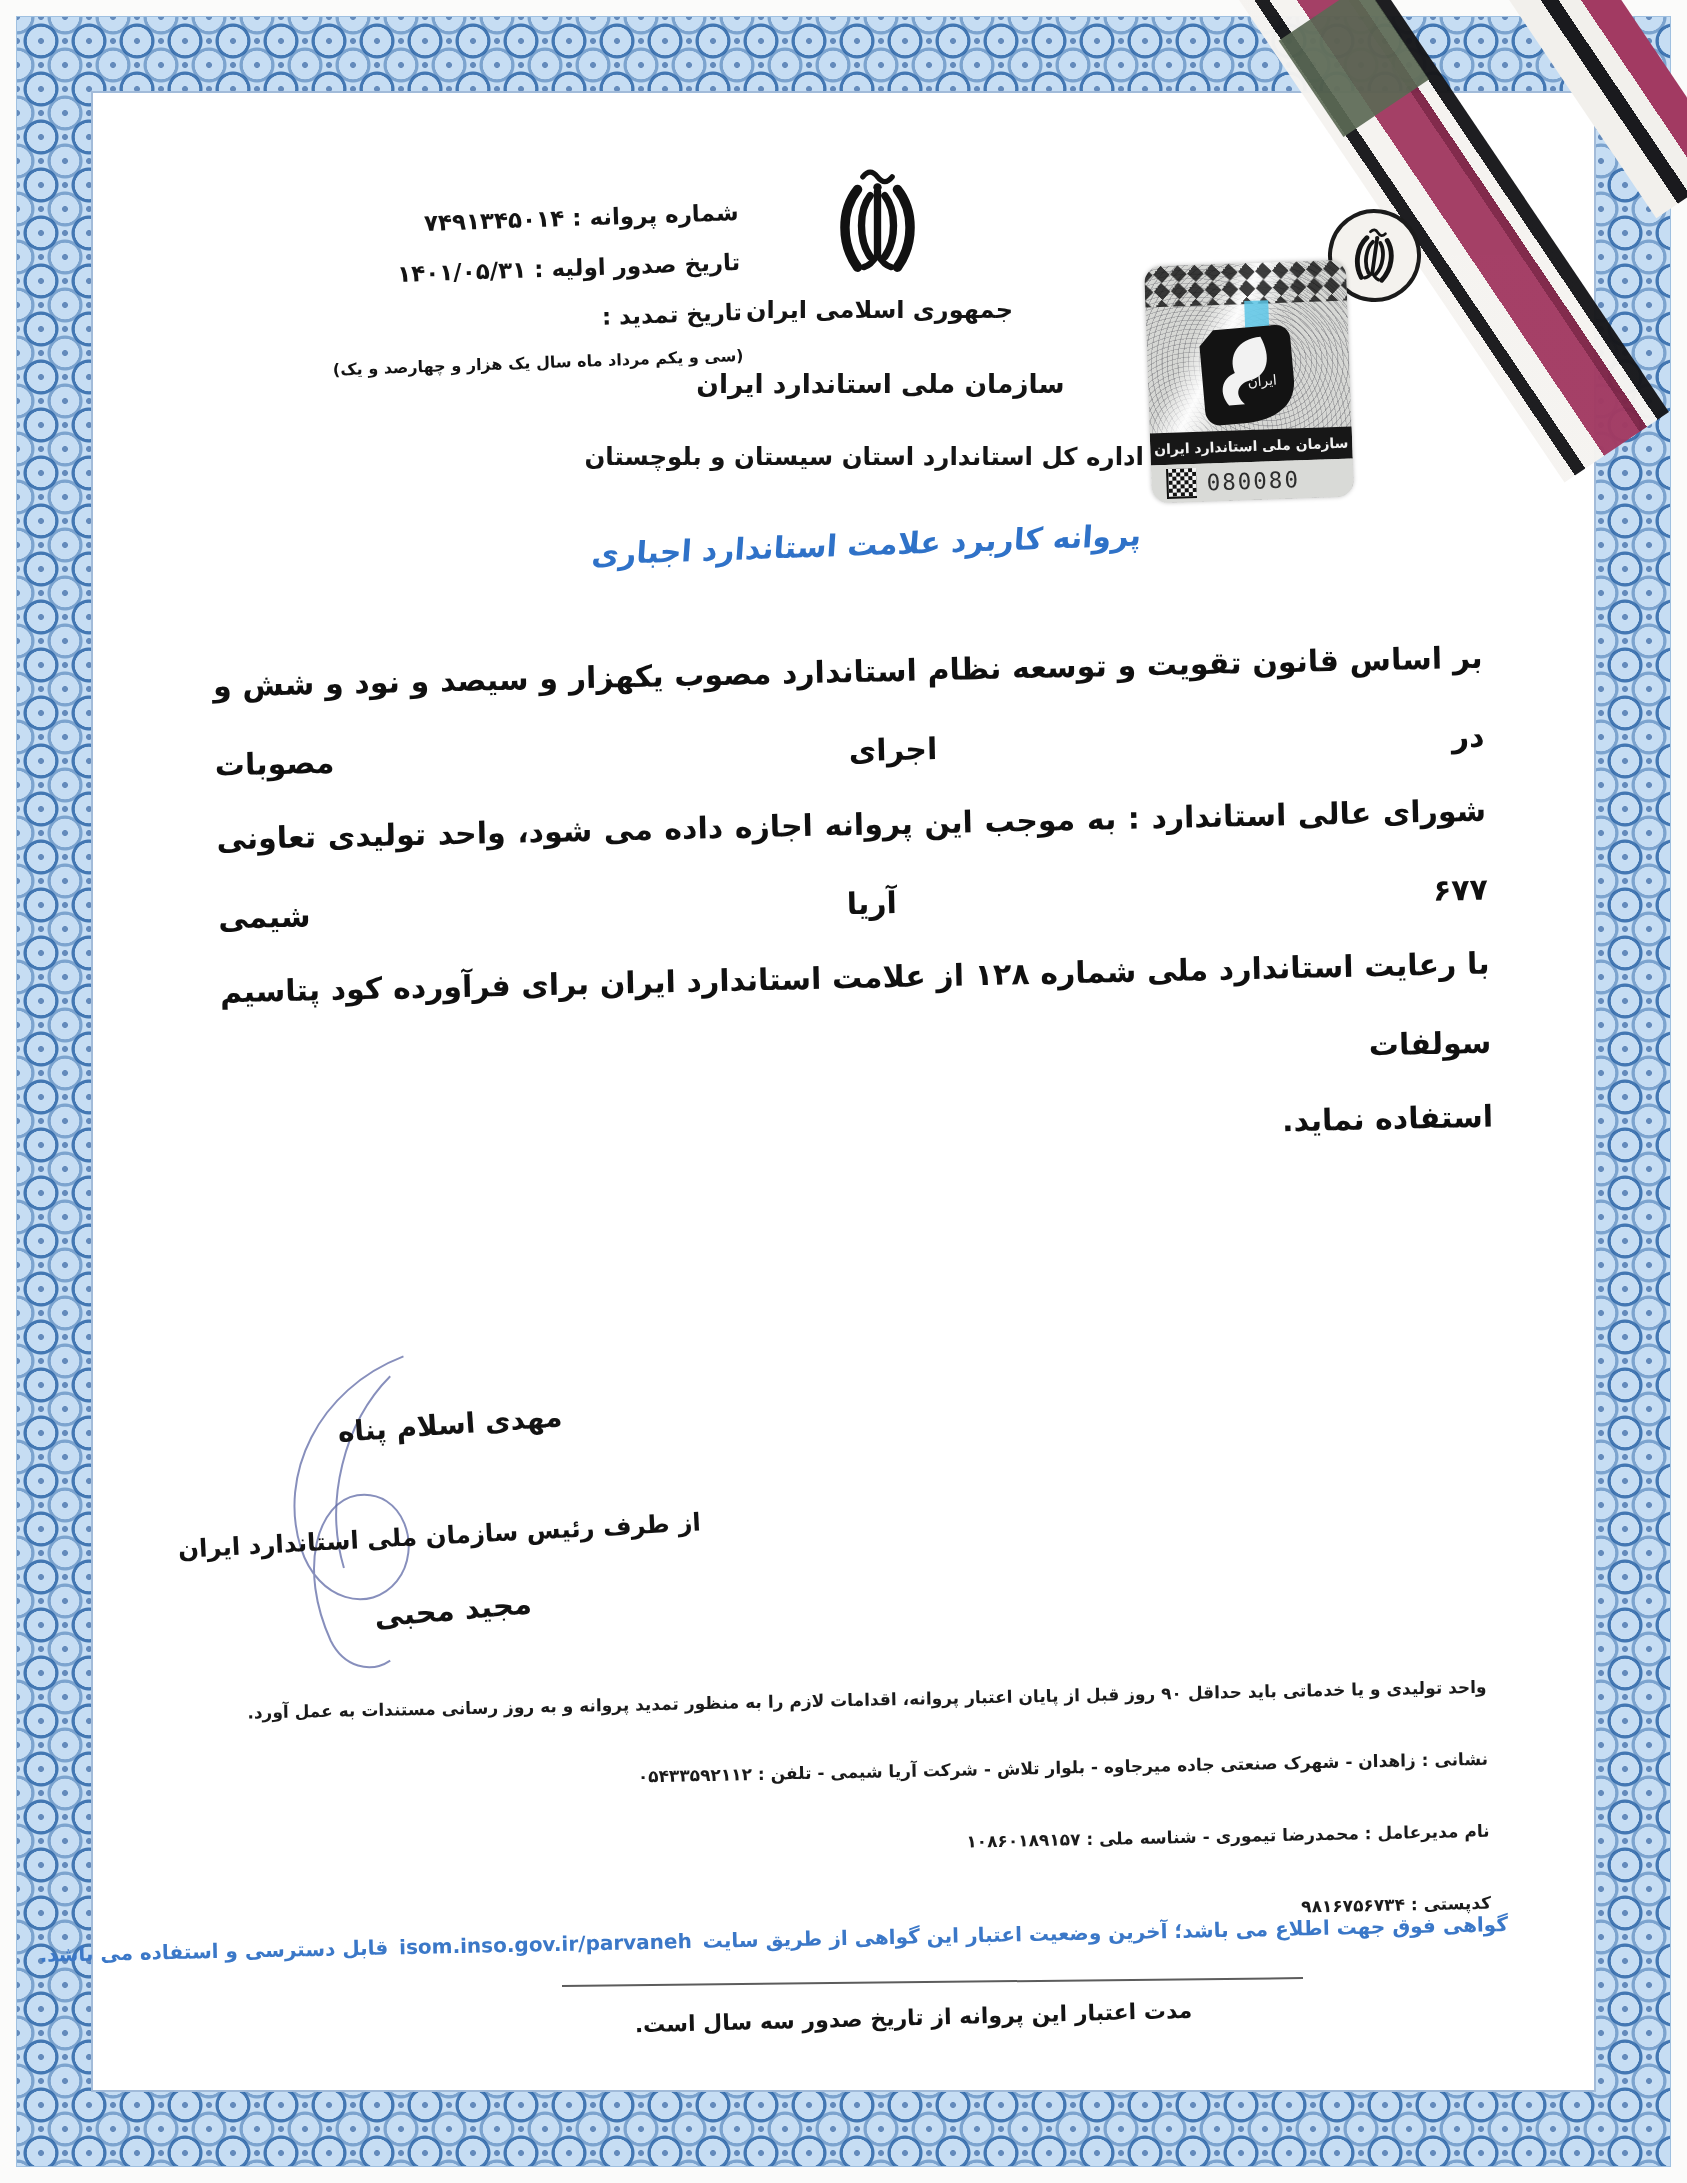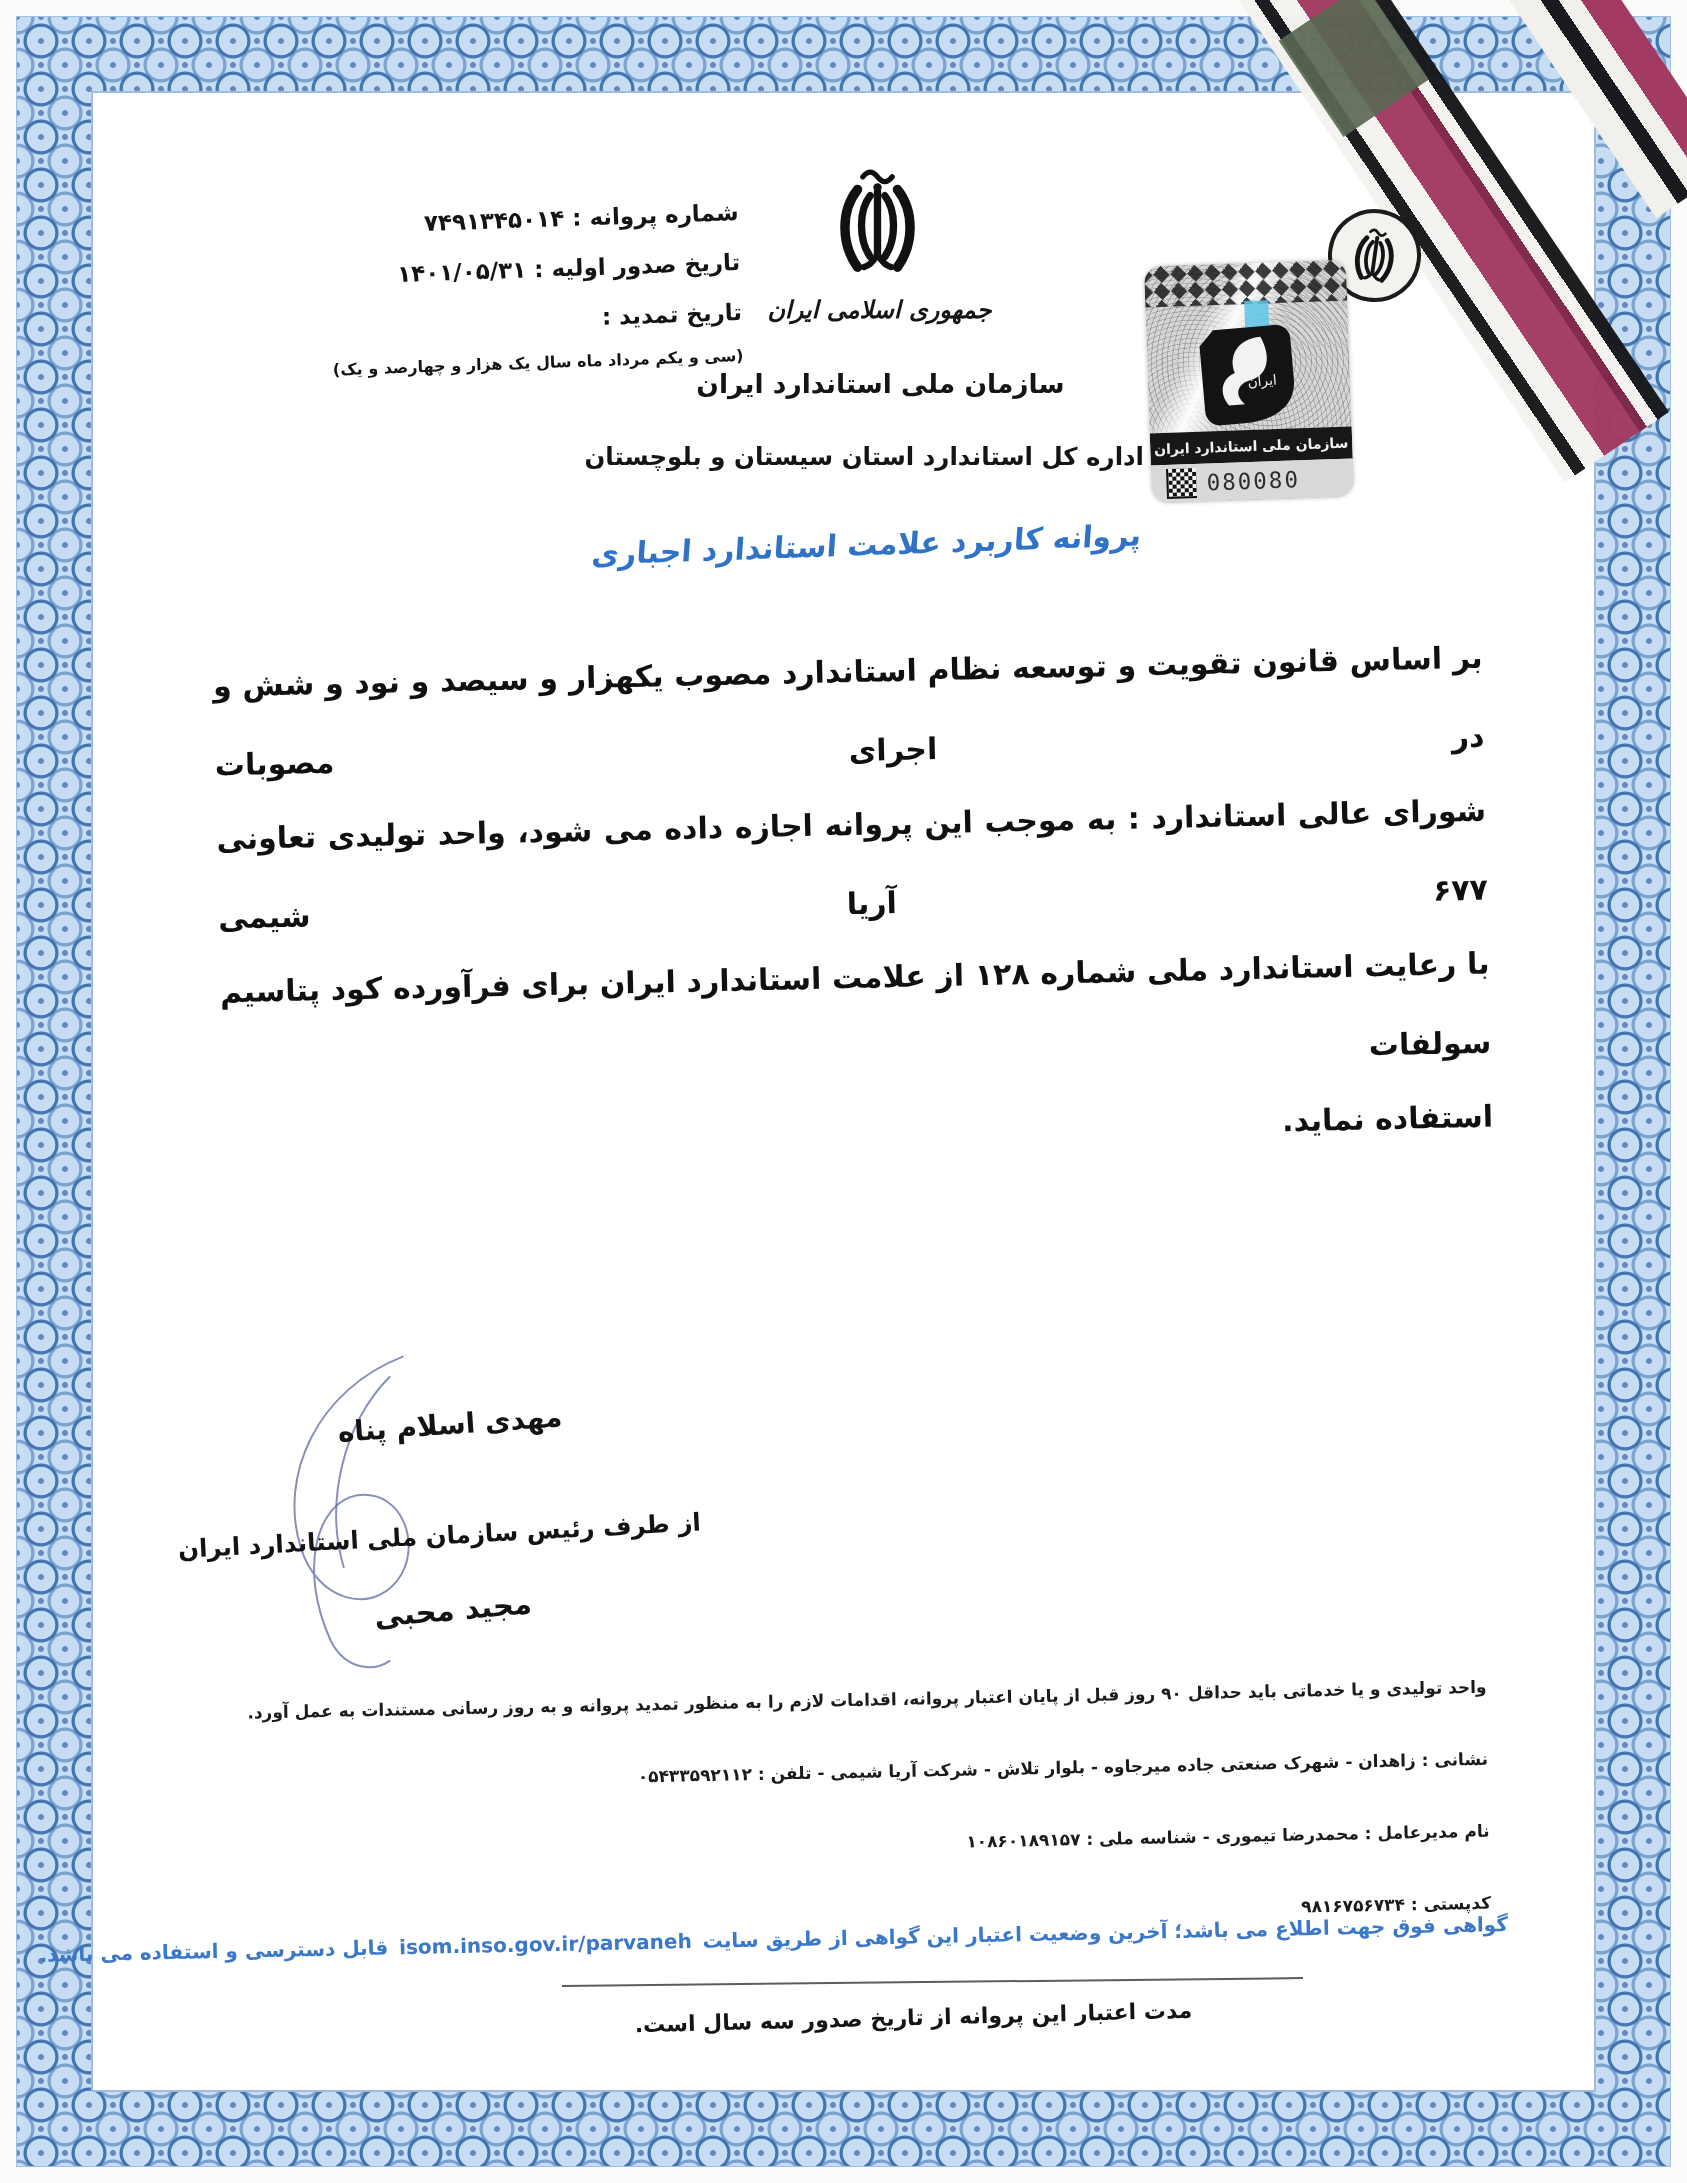--- a/index.html
+++ b/index.html
@@ -50,21 +50,21 @@
   .holo-dm{width:28px;height:28px;border-left:2.6px solid #111;border-bottom:2.6px solid #111;
     background-image:repeating-conic-gradient(#131313 0 25%, #f4f4f4 0 50%);background-size:8px 8px;}
   .holo-serial{font-family:"DejaVu Sans Mono",monospace;font-size:22.5px;color:#2d2d2d;letter-spacing:2px;}
   
   .license-block{position:absolute;left:397px;top:193px;width:344px;z-index:6;direction:rtl;
     text-align:right;font-weight:bold;color:#141414;transform:rotate(-2deg);}
   .license-line{font-size:23px;line-height:50px;white-space:nowrap;}
   .license-words{font-size:16px;line-height:38px;white-space:nowrap;}
   .emblem{position:absolute;left:825px;top:164px;width:105px;height:116px;z-index:6;}
   .hdr{position:absolute;z-index:6;direction:rtl;text-align:center;font-weight:bold;color:#151515;white-space:nowrap;}
-  .hdr-country{left:681px;top:296px;width:397px;font-size:24px;font-style:italic;}
+  .hdr-country{left:681px;top:296px;width:397px;font-size:24px;}
   .hdr-org{left:662px;top:368px;width:437px;font-size:26.5px;}
   .hdr-office{left:615px;top:442px;width:529px;font-size:24.5px;}
   
   .title{position:absolute;left:569px;top:527px;width:595px;z-index:6;direction:rtl;text-align:center;
     font-size:30px;font-weight:bold;color:#2f72c8;white-space:nowrap;
     transform:rotate(-2deg) skewX(-6deg);}
   .body-block{position:absolute;left:218px;top:632px;width:1270px;z-index:6;direction:rtl;
     font-weight:bold;color:#101010;transform:rotate(-1.3deg);}
   .body-line{font-size:30px;height:153px;line-height:79px;
     text-align:justify;text-align-last:justify;}

